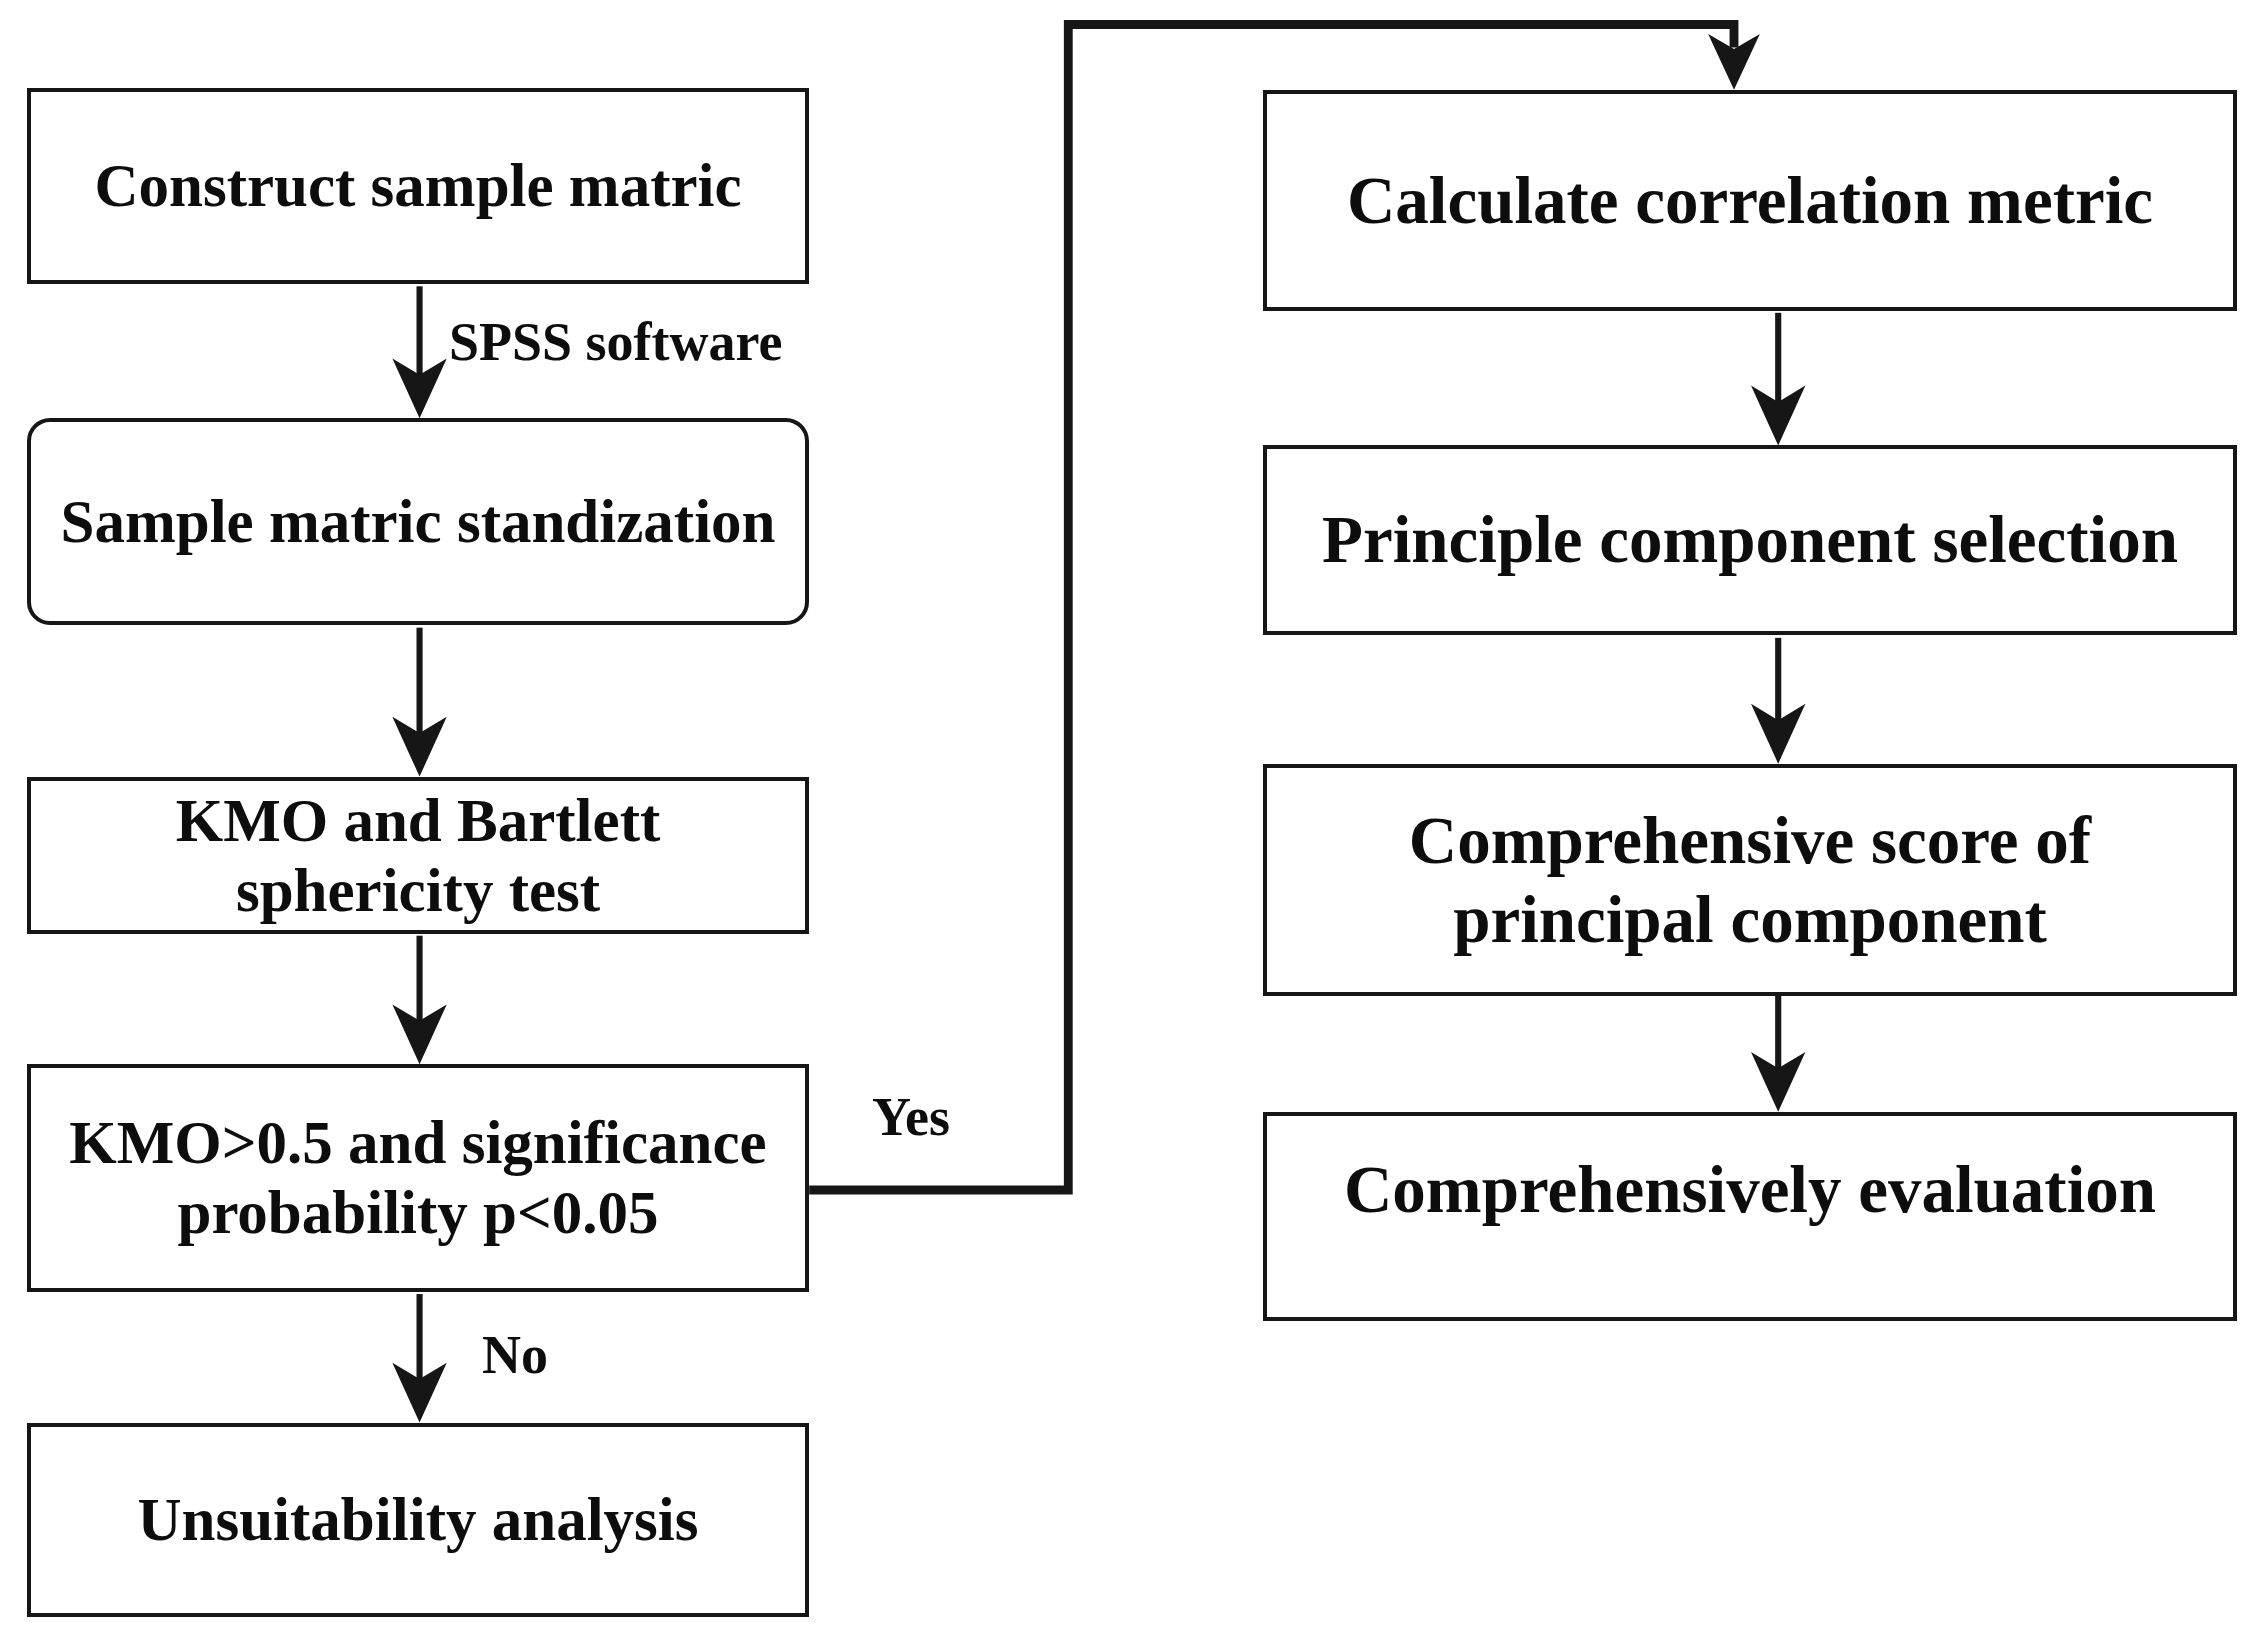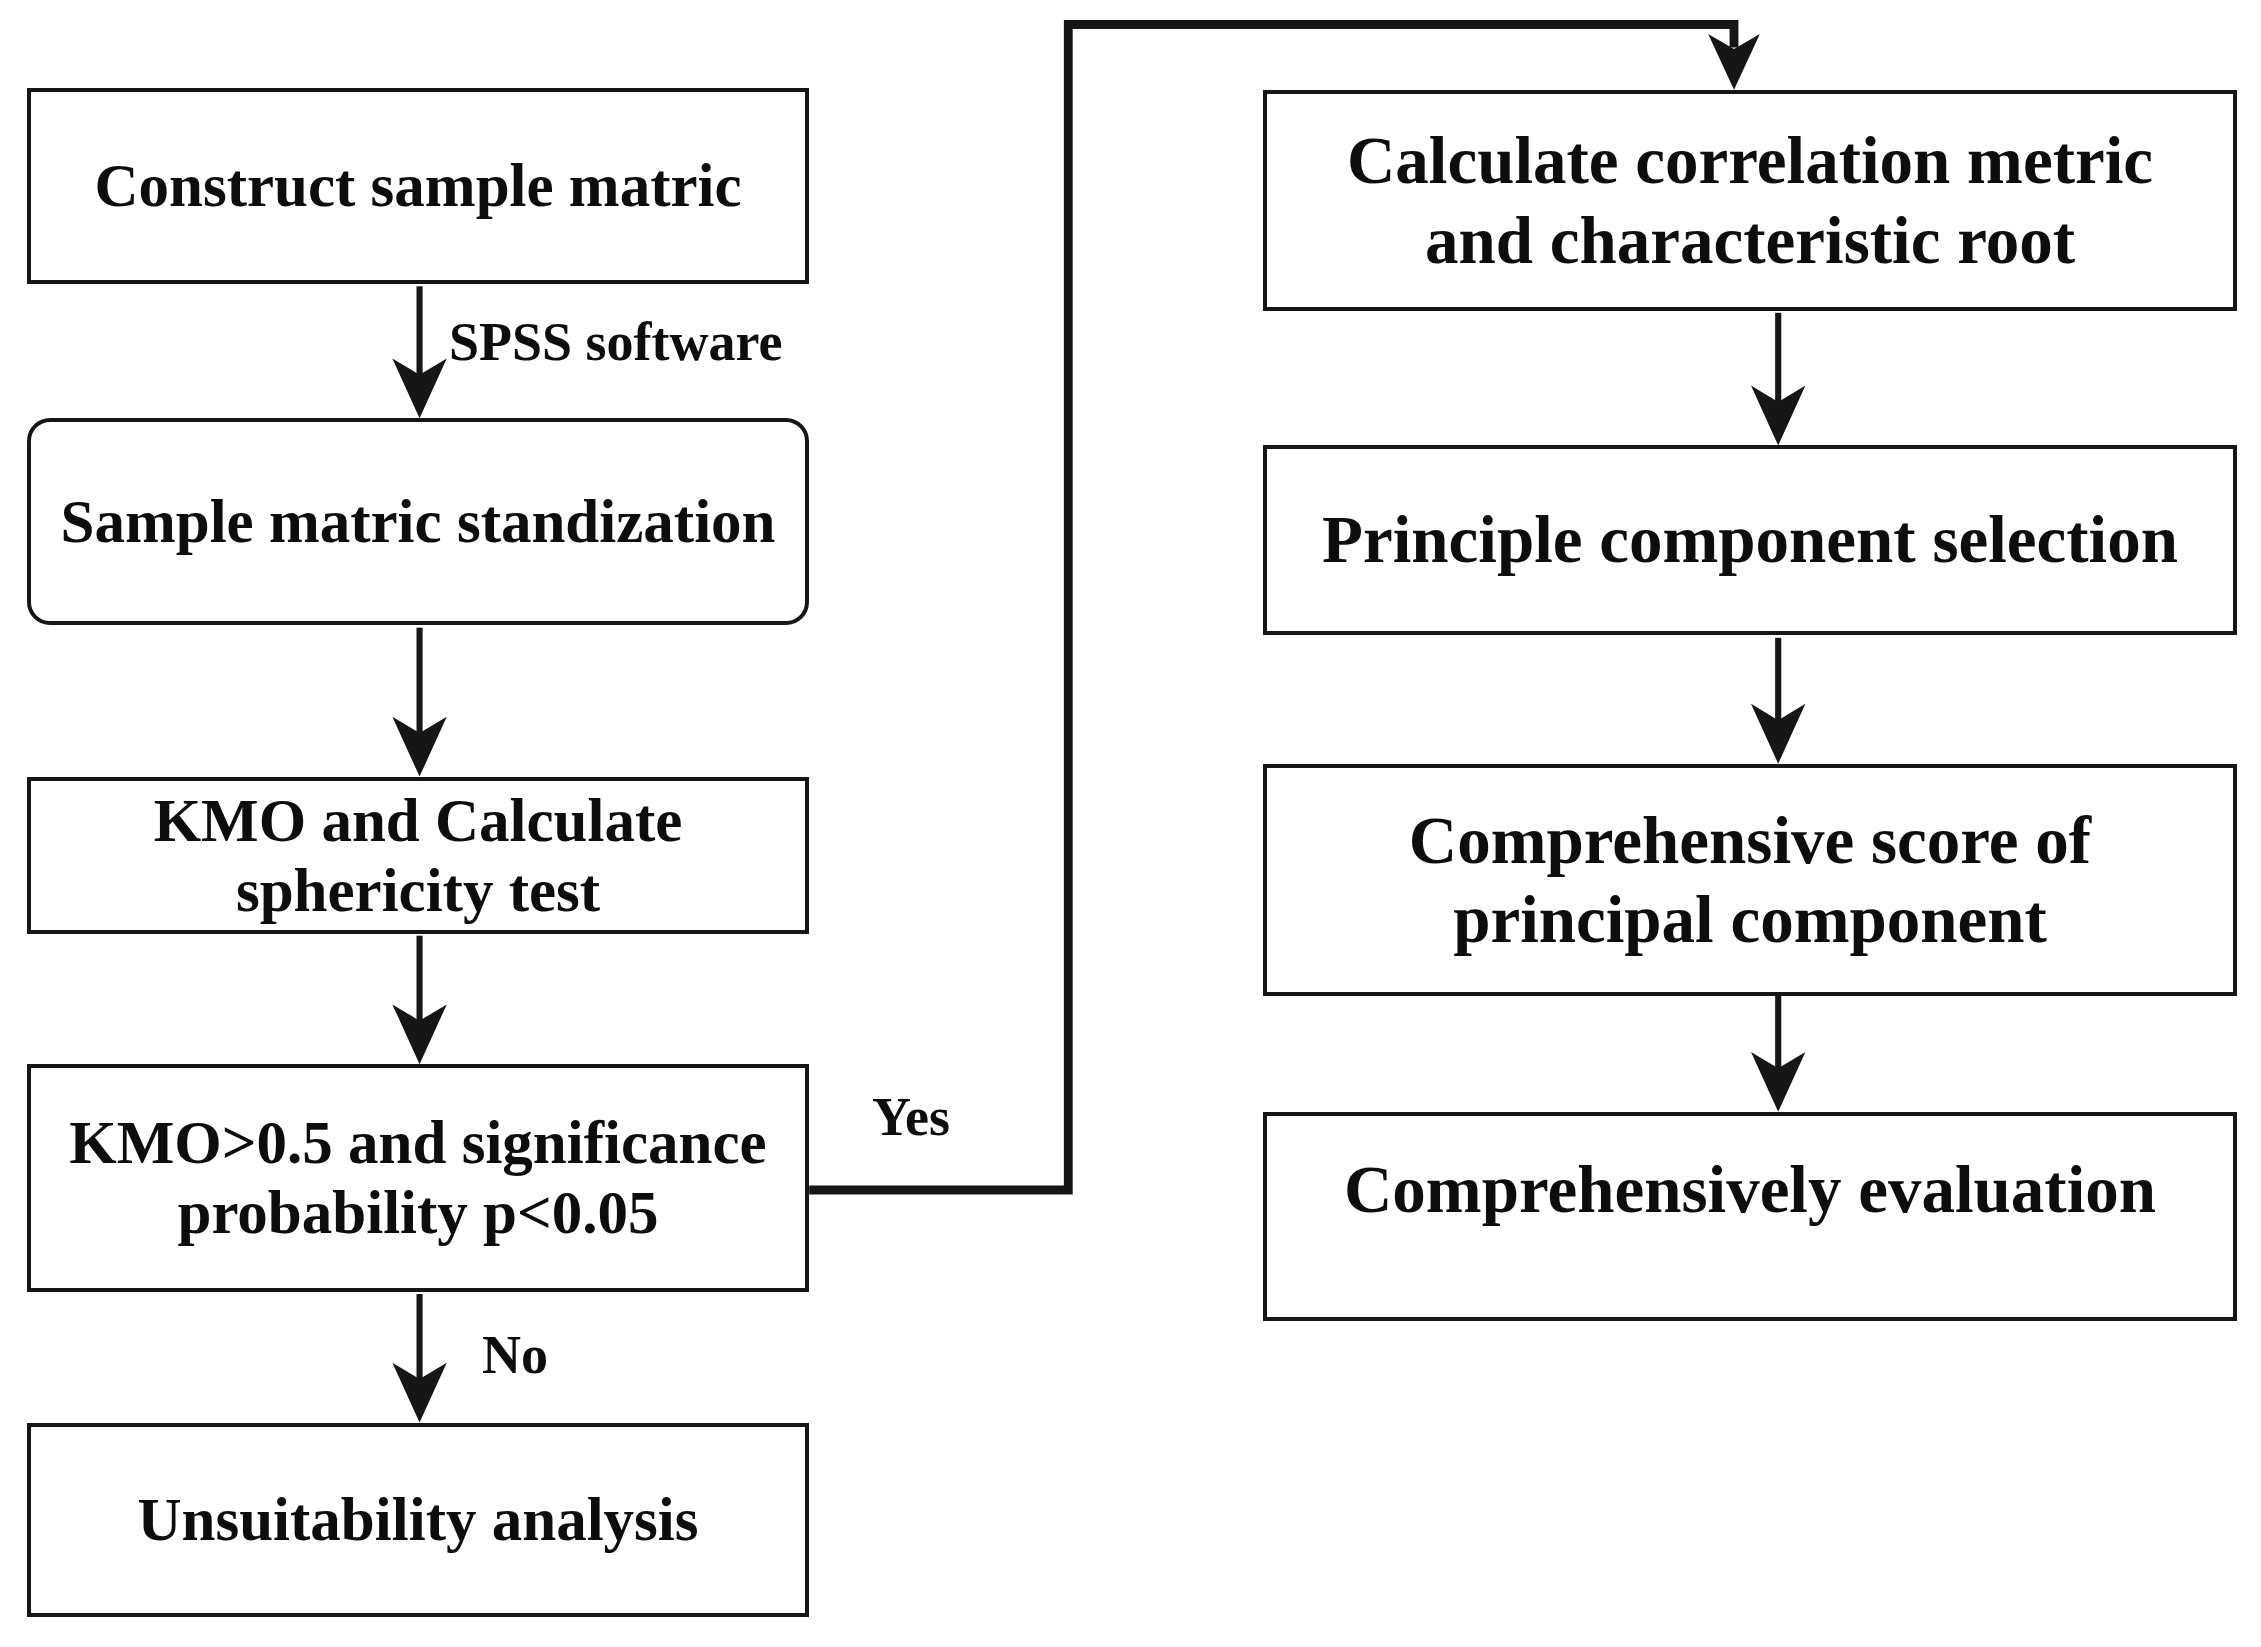--- a/index.html
+++ b/index.html
@@ -82,36 +82,35 @@
 
   <div class="box lcol b1">
     <span>Construct sample matric</span>
   </div>
 
   <div class="box lcol b2">
     <span>Sample matric standization</span>
   </div>
 
   <div class="box lcol b3">
-    <span>KMO and Calculate</span>
+    <span>KMO and Bartlett</span>
     <span>sphericity test</span>
   </div>
 
   <div class="box lcol b4">
     <span>KMO&gt;0.5 and significance</span>
     <span>probability p&lt;0.05</span>
   </div>
 
   <div class="box lcol b5">
     <span>Unsuitability analysis</span>
   </div>
 
   <div class="box rcol r1">
     <span>Calculate correlation metric</span>
-    <span>and characteristic root</span>
   </div>
 
   <div class="box rcol r2">
     <span>Principle component selection</span>
   </div>
 
   <div class="box rcol r3">
     <span>Comprehensive score of</span>
     <span>principal component</span>
   </div>

